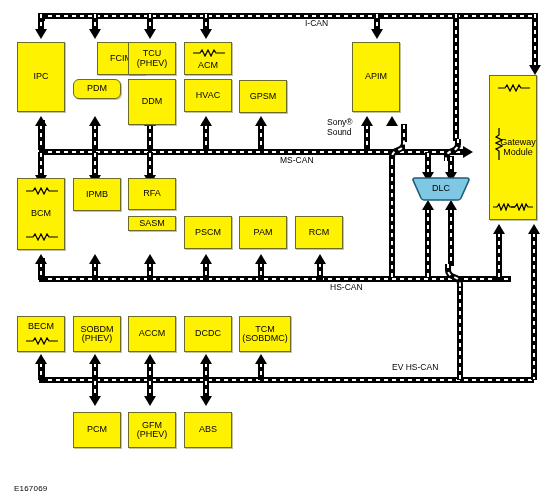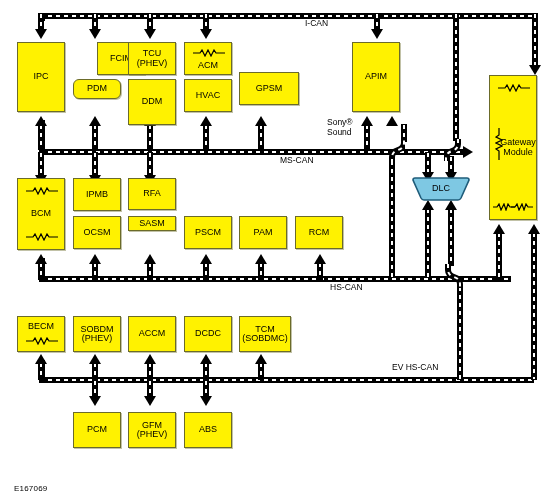--- a/index.html
+++ b/index.html
@@ -233,21 +233,21 @@
 
   <div class="box" style="left:73px;top:79px;width:48px;height:20px;border-radius:6px;">
     <span class="lbl">PDM</span>
   </div>
   <div class="box" style="left:128px;top:79px;width:48px;height:46px;">
     <span class="lbl">DDM</span>
   </div>
   <div class="box" style="left:184px;top:79px;width:48px;height:33px;">
     <span class="lbl">HVAC</span>
   </div>
-  <div class="box" style="left:239px;top:72px;width:60px;height:33px;text-align:right;">
+  <div class="box" style="left:239px;top:80px;width:48px;height:33px;text-align:right;">
     <span class="lbl">GPSM</span>
   </div>
 
   <div class="box" style="left:17px;top:178px;width:48px;height:72px;">
     <span class="res" style="position:absolute;left:8px;top:8px;">
       <svg width="32" height="8" viewBox="0 0 32 8">
           <path d="M0 4 L7 4 L9 1 L12 7 L15 1 L18 7 L21 1 L23 4 L32 4" fill="none" stroke="#000" stroke-width="1.2"></path>
         </svg>
     </span>
     <span class="lbl">BCM</span>
@@ -258,23 +258,20 @@
     </span>
   </div>
 
   <div class="box" style="left:73px;top:178px;width:48px;height:33px;">
     <span class="lbl">IPMB</span>
   </div>
   <div class="box" style="left:128px;top:178px;width:48px;height:32px;">
     <span class="lbl">RFA</span>
   </div>
 
-  <div class="box" style="left:73px;top:216px;width:48px;height:33px;">
-    <span class="lbl">OCSM</span>
-  </div>
   <div class="box" style="left:128px;top:216px;width:48px;height:15px;">
     <span class="lbl">SASM</span>
   </div>
   <div class="box" style="left:184px;top:216px;width:48px;height:33px;">
     <span class="lbl">PSCM</span>
   </div>
   <div class="box" style="left:239px;top:216px;width:48px;height:33px;">
     <span class="lbl">PAM</span>
   </div>
   <div class="box" style="left:295px;top:216px;width:48px;height:33px;">

